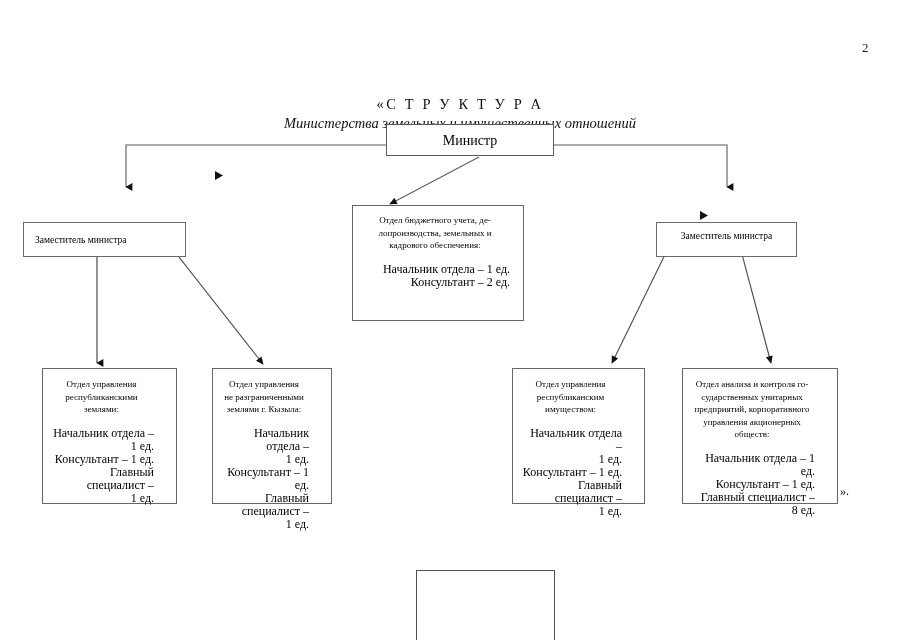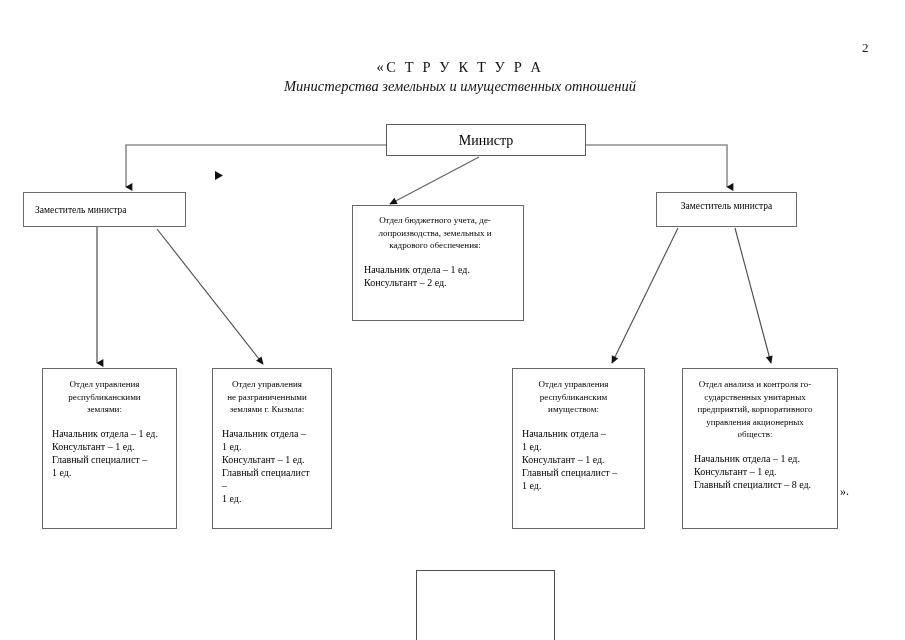--- a/index.html
+++ b/index.html
@@ -32,57 +32,58 @@
   
   #title-block {
     left: 230px;
     top: 58px;
     width: 460px;
     text-align: center;
     font-size: 14.5px;
     line-height: 19px;
     color: #111111;
   }
-  #title-line-1 { letter-spacing: 2.6px; }
+  #title-line-1 { letter-spacing: 2.6px; margin-top: 37px; }
   #title-line-2 { letter-spacing: 0px; font-style: italic; }
   #title-line-3 { letter-spacing: 0px; }
 
   
   .box {
     border: 1px solid #666666;
     background: #ffffff;
     box-sizing: border-box;
   }
   .box-title {
     text-align: center;
     font-size: 9px;
     line-height: 12.6px;
   }
   .box-staff {
-    text-align: left;
-    font-size: 10px;
+    text-align: right;
+    font-size: 12px;
     line-height: 13px;
   }
 
   
   #box-minister {
     left: 386px; top: 124px;
-    width: 200px; height: 32px;
+    width: 168px; height: 32px;
     border: 1px solid #5a5a5a;
   }
   #box-minister .label {
     font-size: 14px;
     line-height: 32px;
     text-align: center;
   }
 
   
   .box-deputy {
     height: 35px;
     border: 1px solid #6a6a6a;
+    margin-top: 30px;
   }
   #box-deputy-left  { left: 23px;  top: 192px; width: 163px; }
   #box-deputy-right { left: 656px; top: 192px; width: 141px; }
   .box-deputy .label {
     font-size: 9.5px;
     line-height: 35px;
     padding-left: 11px;
   }
   #box-deputy-right .label {
     padding-left: 0;
@@ -94,22 +95,22 @@
   #box-budget {
     left: 352px; top: 205px;
     width: 172px; height: 116px;
     padding: 8px 13px 0 7px;
   }
   #box-budget .box-staff { margin-top: 11px; padding-left: 4px; }
 
   
   .box-dept {
     top: 368px;
-    height: 161px;
-    padding: 9px 16px 0 6px;
+    height: 136px;
+    padding: 9px 22px 0 6px;
   }
   #box-dept-1 { left: 42px;  width: 135px; }
   #box-dept-2 { left: 212px; width: 120px; }
   #box-dept-3 { left: 512px; width: 133px; }
   #box-dept-4 { left: 682px; width: 156px; }
   .box-dept .box-staff { margin-top: 11px; padding-left: 3px; }
   #box-dept-4 .box-staff { padding-left: 5px; }
 
   
   #box-empty {

